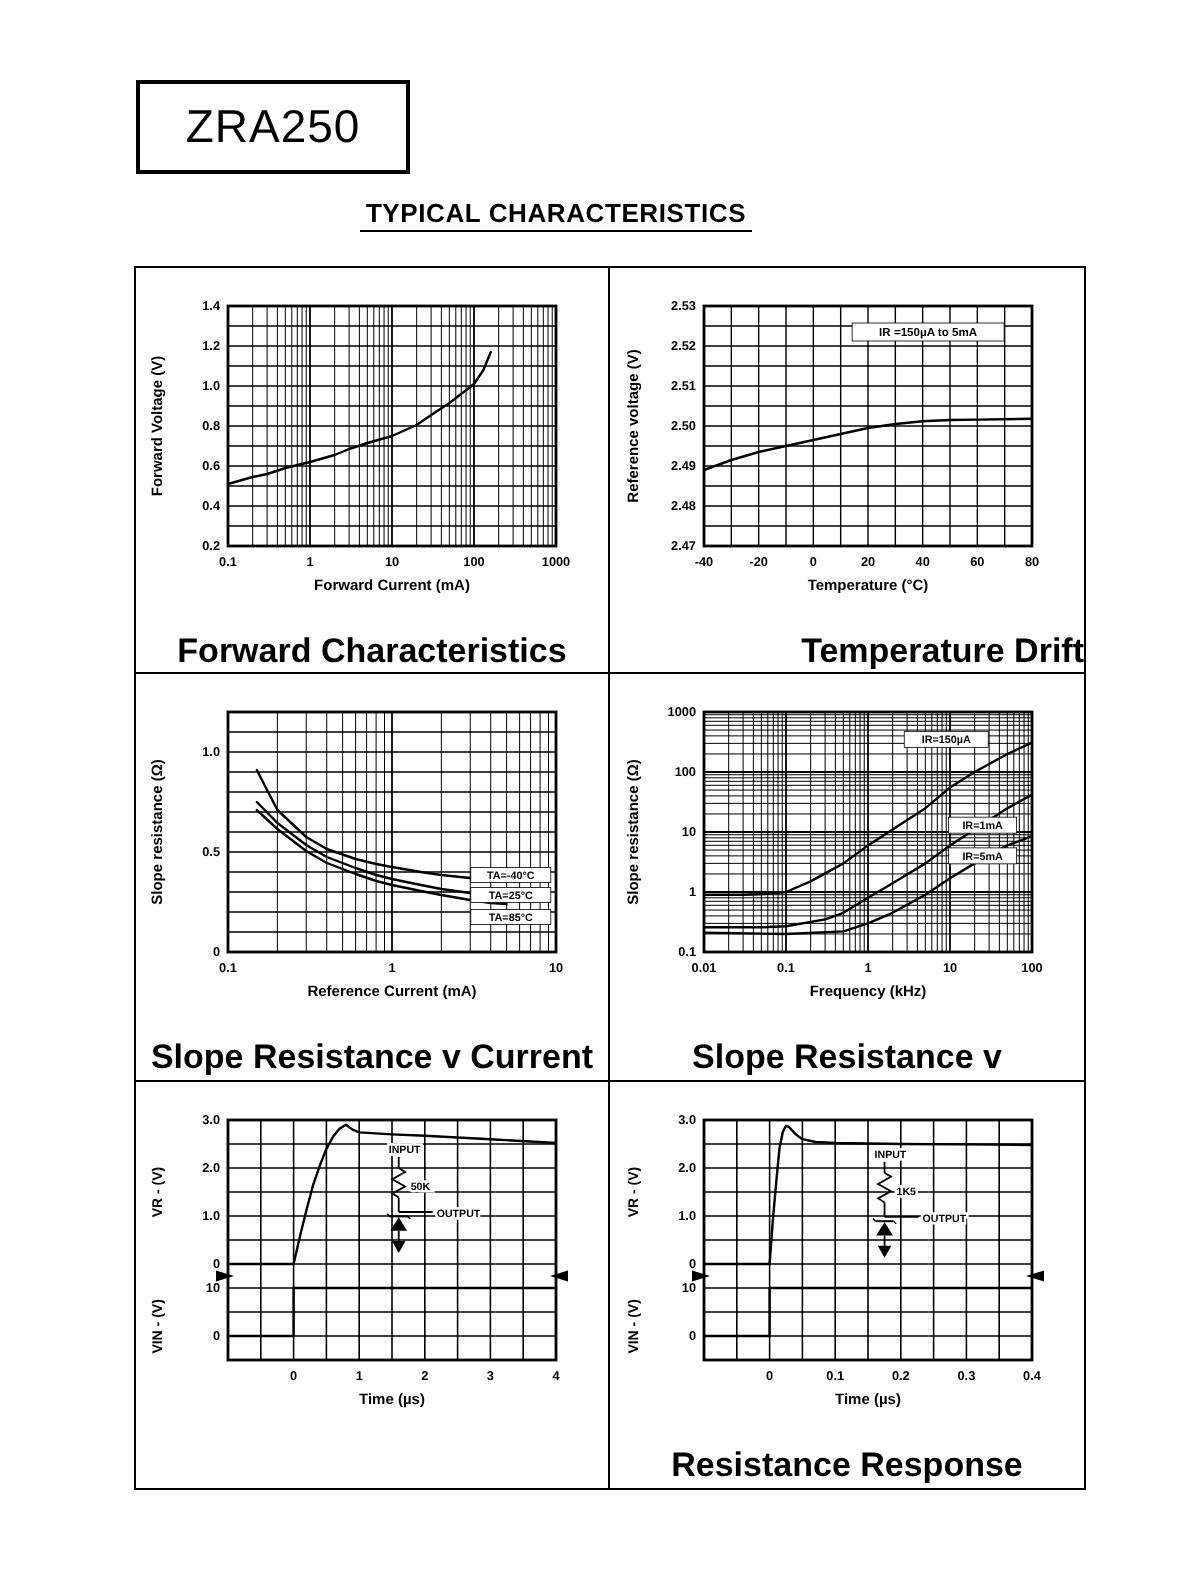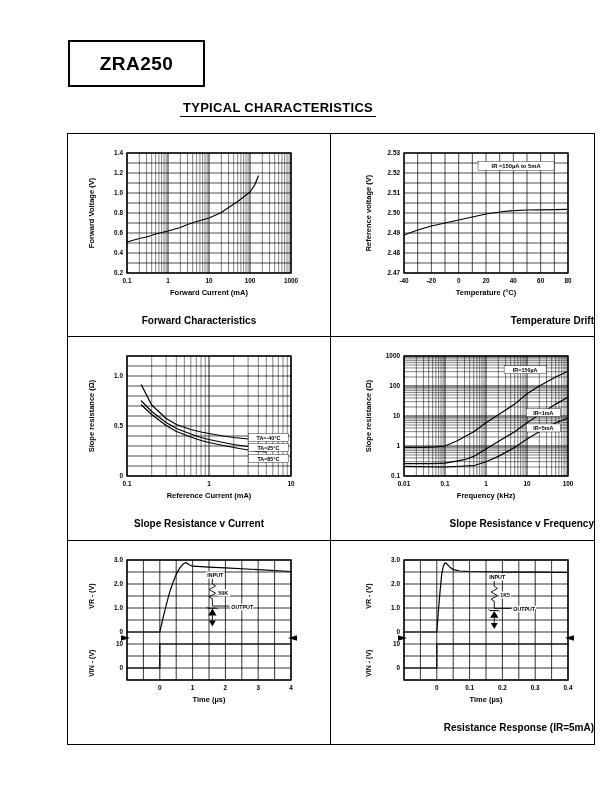--- a/index.html
+++ b/index.html
@@ -5,41 +5,41 @@
   html,body{margin:0;padding:0;}
   body{
     width:602px;height:791px;position:relative;background:#fff;
     font-family:"Liberation Sans",sans-serif;color:#000;
   }
   .part-box{
     position:absolute;left:68px;top:40px;width:137px;height:47px;
     border:2.5px solid #000;display:flex;align-items:center;justify-content:center;
     box-sizing:border-box;
   }
-  .part-number{font-size:19px;font-weight:bold;letter-spacing:0.5px;}
+  .part-number{font-size:23px;font-weight:normal;letter-spacing:0.5px;}
   .section-title{
     position:absolute;left:67px;top:98px;width:422px;text-align:center;
   }
   .section-title span{
     font-size:13px;font-weight:bold;letter-spacing:0.3px;
     border-bottom:1.8px solid #000;padding:0 3px 1px 3px;
   }
   .grid{
-    position:absolute;left:67px;top:133px;width:528px;height:612px;
+    position:absolute;left:67px;top:133px;width:476px;height:612px;
     border:1.5px solid #000;box-sizing:border-box;background:#fff;
     display:grid;grid-template-columns:1fr 1fr;grid-template-rows:1fr 1fr 1fr;
   }
   .cell{
     border-right:1px solid #000;border-bottom:1px solid #000;
     box-sizing:border-box;display:flex;flex-direction:column;align-items:center;
     padding-top:5px;overflow:hidden;
   }
   .cell:nth-child(2n){border-right:none;align-items:flex-end;}
   .cell:nth-child(n+5){border-bottom:none;}
-  .chart-title{font-size:10px;font-weight:bold;text-align:center;margin-top:2px;}
+  .chart-title{font-size:17px;font-weight:bold;text-align:center;margin-top:2px;}
   svg text{font-family:"Liberation Sans",sans-serif;fill:#000;}
 </style>
 </head>
 <body>
 
 <div class="part-box">
   <span class="part-number">ZRA250</span>
 </div>
 
 <div class="section-title">

